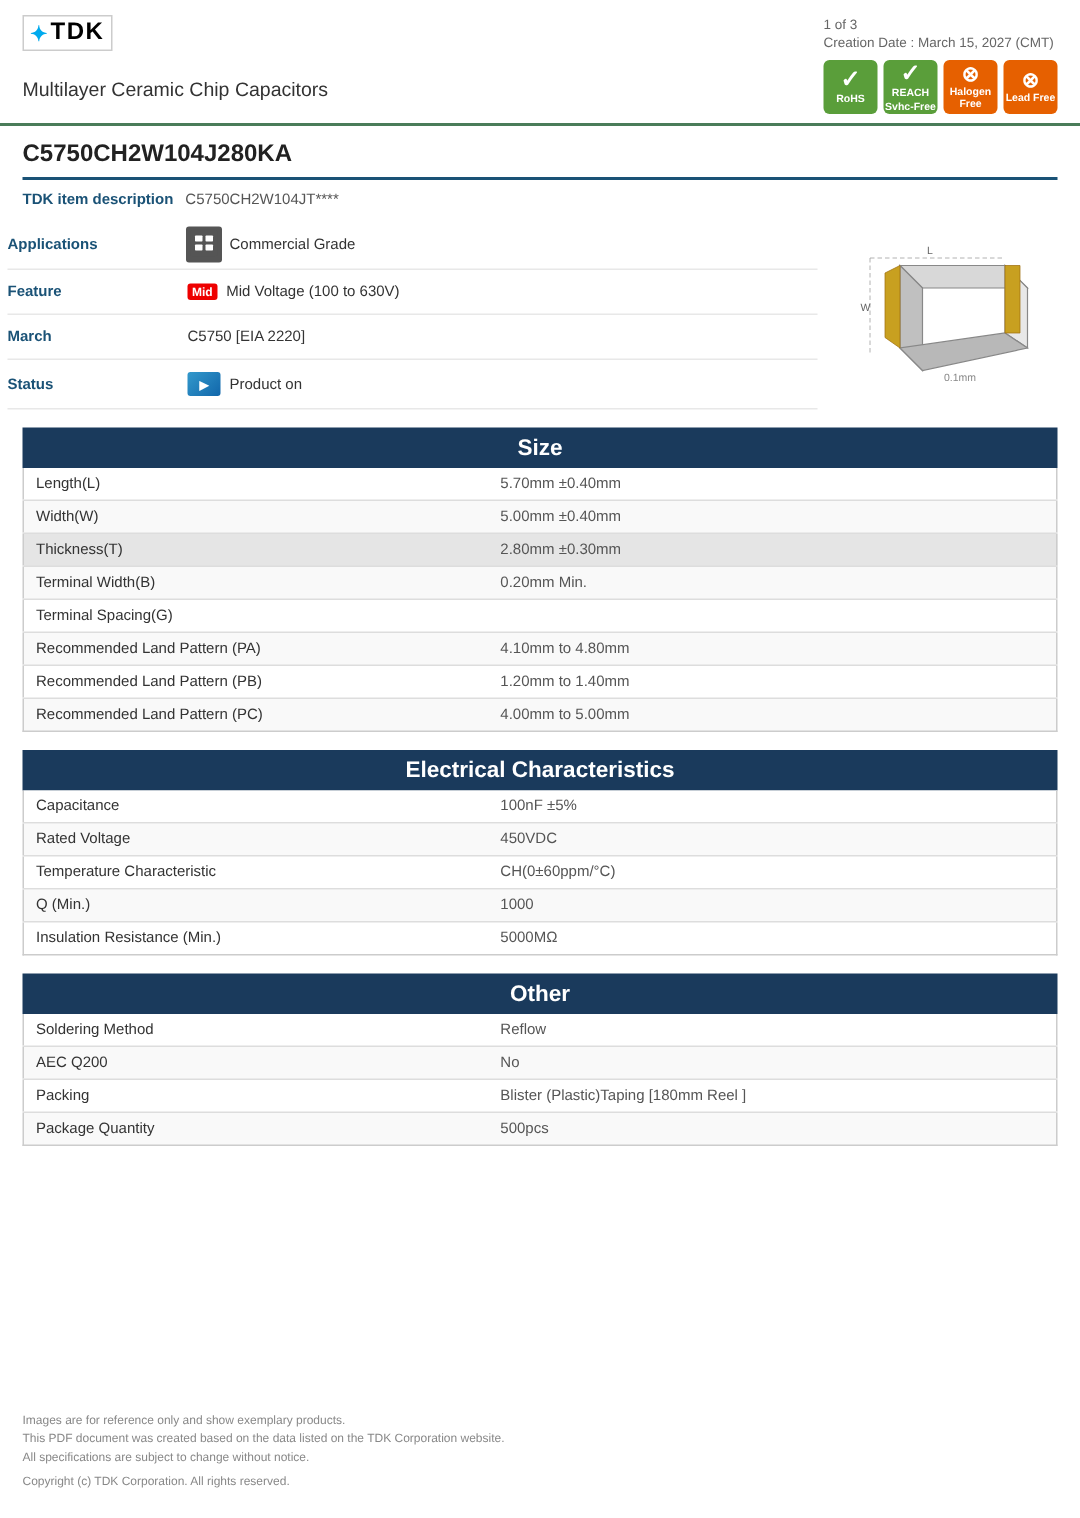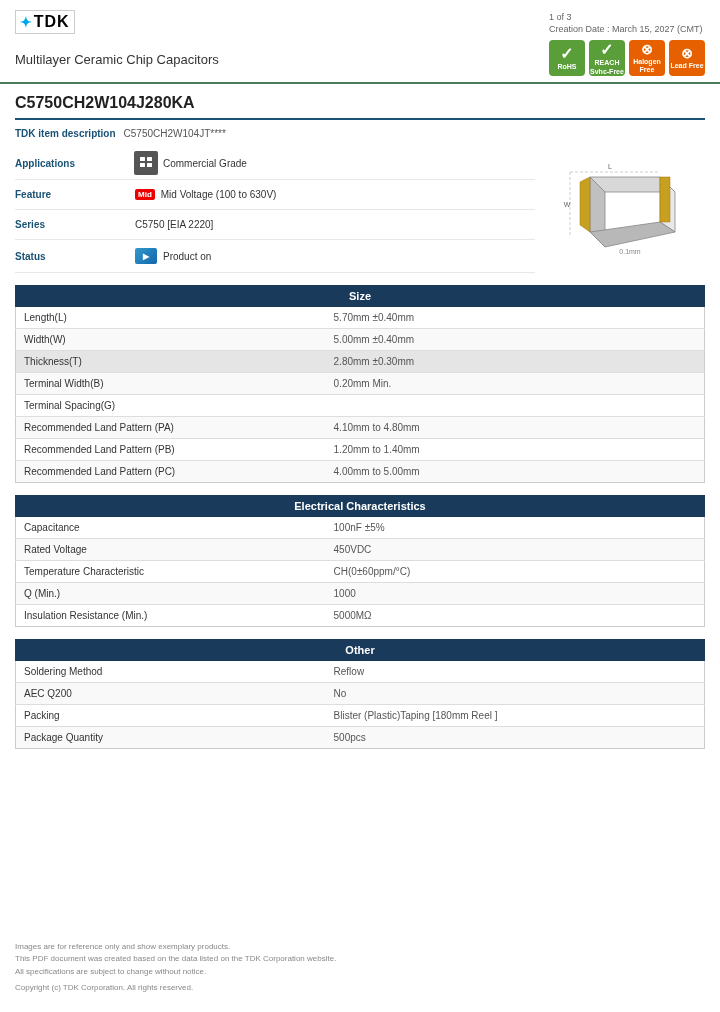--- a/index.html
+++ b/index.html
@@ -108,21 +108,21 @@
       font-size: 10px;
     }
     .item-desc-value {
       font-size: 10px;
       color: #555;
     }
 
     
     .main-content {
       display: flex;
-      padding: 0 15px;
+      padding: 0 5px;
       gap: 10px;
     }
     .spec-table-area {
       flex: 1;
     }
     .image-area {
       width: 160px;
       display: flex;
       flex-direction: column;
       align-items: center;
@@ -193,21 +193,21 @@
 
     
     .data-section {
       margin: 12px 15px 0 15px;
     }
     .section-header {
       background: #1a3a5c;
       color: #fff;
       text-align: center;
       padding: 5px;
-      font-size: 11px;
+      font-size: 15px;
       font-weight: bold;
     }
     .data-table {
       width: 100%;
       border-collapse: collapse;
       border: 1px solid #ccc;
       border-top: none;
     }
     .data-table tr {
       border-bottom: 1px solid #ddd;
@@ -320,21 +320,21 @@
 
     <div class="spec-row">
       <div class="spec-label">Feature</div>
       <div class="spec-value-area">
         <span class="spec-badge-mid">Mid</span>
         <span class="spec-text">Mid Voltage (100 to 630V)</span>
       </div>
     </div>
 
     <div class="spec-row">
-      <div class="spec-label">Series</div>
+      <div class="spec-label">March</div>
       <div class="spec-value-area">
         <span class="spec-text">C5750 [EIA 2220]</span>
       </div>
     </div>
 
     <div class="spec-row">
       <div class="spec-label">Status</div>
       <div class="spec-value-area">
         <div class="spec-icon">
           <div class="spec-icon-status">

